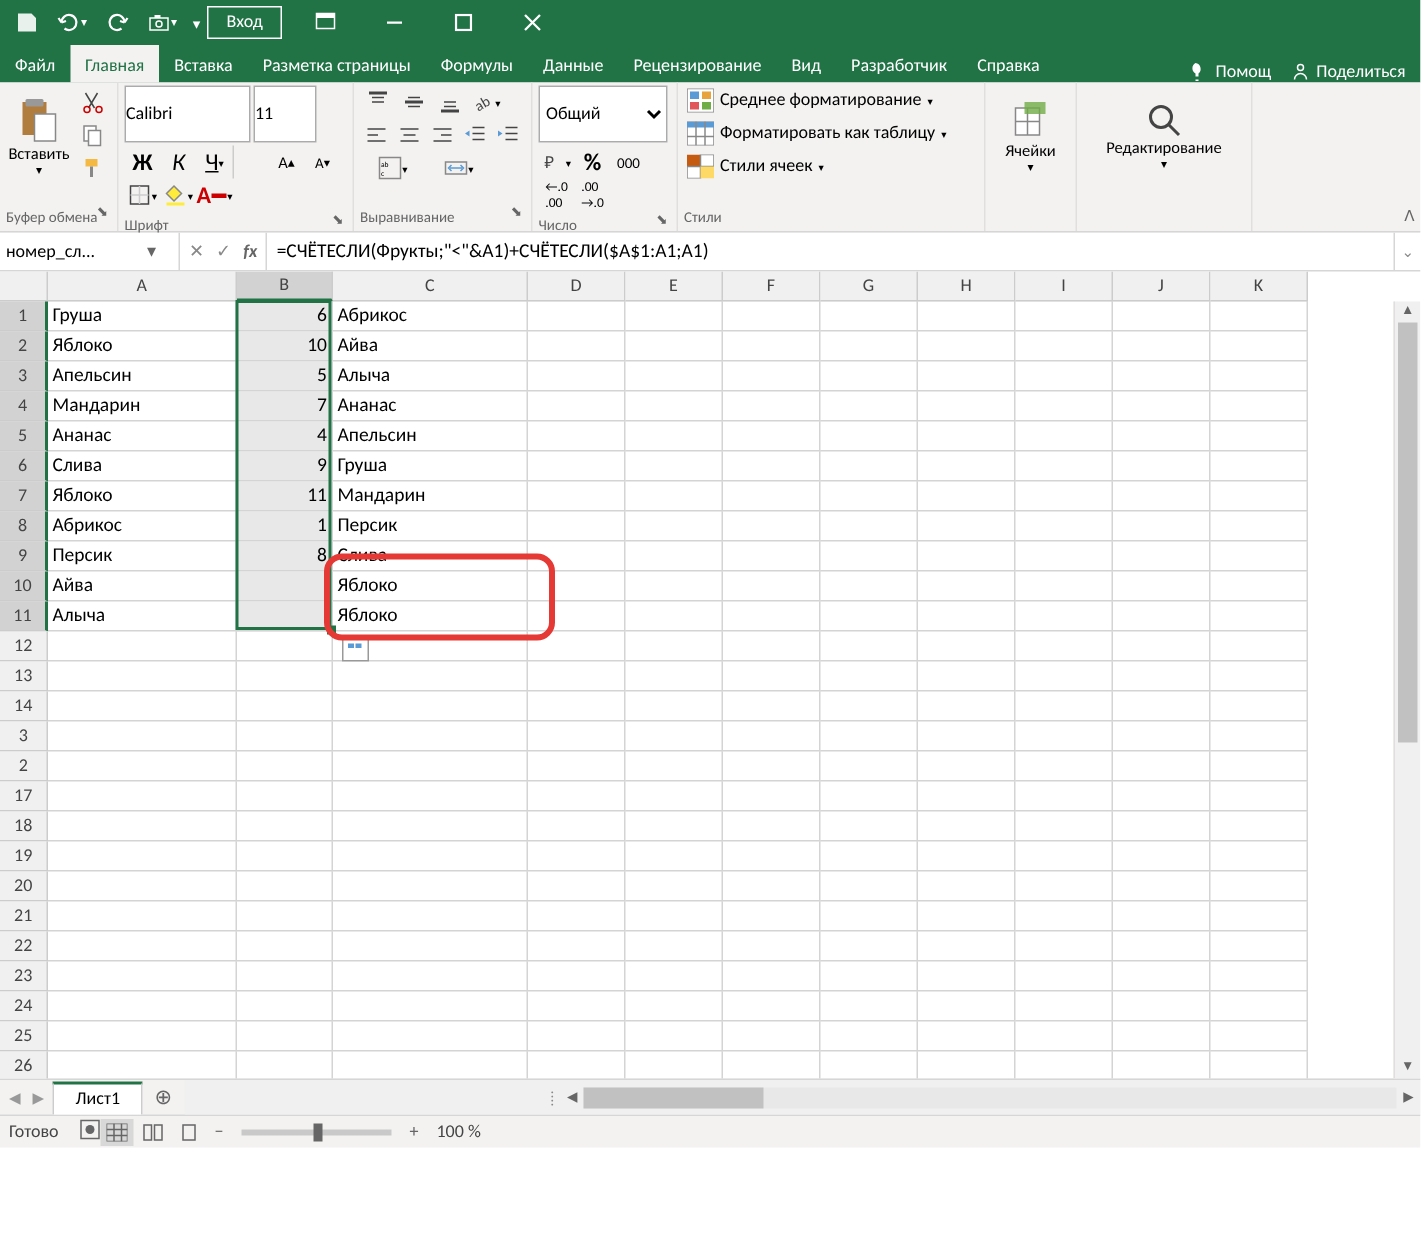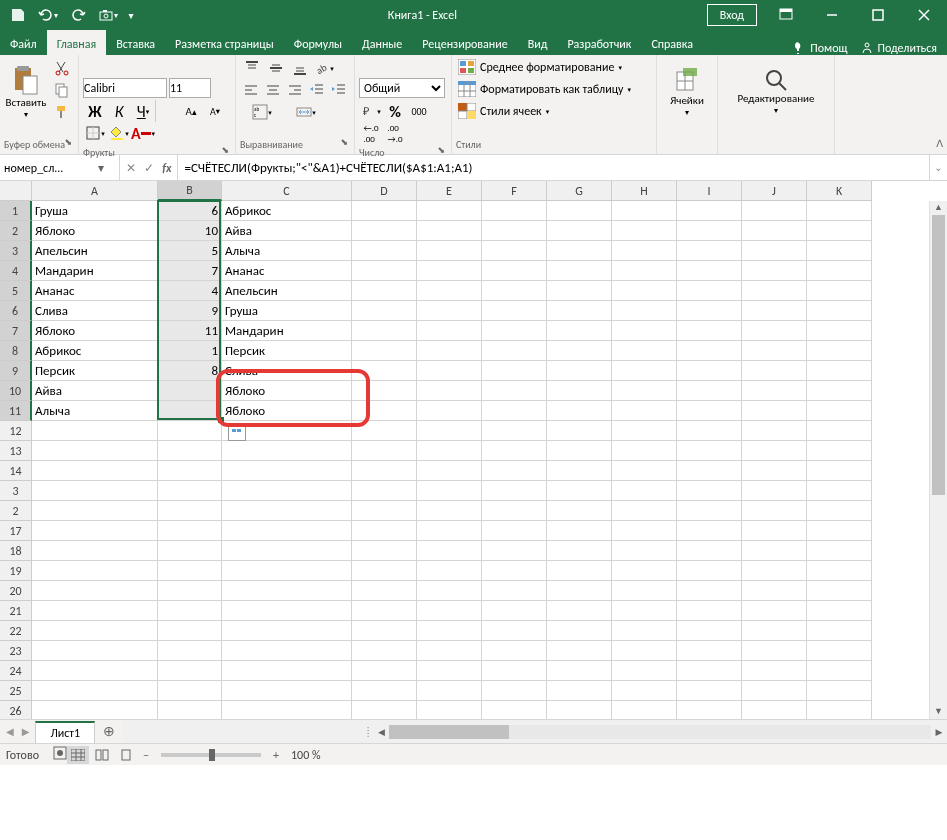--- a/index.html
+++ b/index.html
@@ -24,21 +24,21 @@
 
 .ribbon { height: 100px; background: #f3f2f1; border-bottom: 1px solid #d6d6d6; display: flex; position: relative; }
 .ribbon-group { border-right: 1px solid #e1dfdd; padding: 2px 4px 0; display: flex; flex-direction: column; }
 .ribbon-group-content { flex: 1; display: flex; align-items: flex-start; gap: 2px; }
 .ribbon-group-label { font-size: 10px; color: #666; padding: 2px 0 3px; position: relative; }
 .ribbon-group-label .launcher { position: absolute; right: 2px; top: 0; font-size: 9px; cursor: pointer; }
 .ribbon-btn-lg { width: 44px; height: 68px; display: flex; flex-direction: column; align-items: center; justify-content: center; cursor: pointer; font-size: 11px; padding: 2px; text-align: center; }
 .ribbon-btn-sm { width: 24px; height: 22px; display: flex; align-items: center; justify-content: center; cursor: pointer; }
 .ribbon-col { display: flex; flex-direction: column; }
 .ribbon-row { display: flex; align-items: center; }
-.font-select { height: 20px; font-size: 12px; border: 1px solid #ababab; background: #fff; margin-top: 21px; }
+.font-select { height: 38px; font-size: 12px; border: 1px solid #ababab; background: #fff; }
 .font-name { width: 84px; }
 .font-size { width: 42px; }
 .icon { width: 16px; height: 16px; display: inline-block; }
 
 
 .formula-bar { height: 26px; border-bottom: 1px solid #d6d6d6; display: flex; align-items: stretch; }
 .name-box { width: 120px; border-right: 1px solid #d6d6d6; display: flex; align-items: center; padding: 0 4px; font-size: 12px; }
 .name-box-input { border: none; outline: none; width: 90px; font-size: 12px; }
 .name-box-drop { cursor: pointer; padding: 0 4px; color: #666; }
 .fx-buttons { display: flex; align-items: center; padding: 0 6px; border-right: 1px solid #d6d6d6; gap: 8px; }
@@ -117,21 +117,20 @@
           <rect x="2" y="5" width="12" height="8" fill="none" stroke="#fff"></rect>
           <circle cx="8" cy="9" r="2" fill="none" stroke="#fff"></circle>
           <rect x="5" y="3" width="4" height="2" fill="#fff"></rect>
         </svg>
         <span style="font-size:8px;color:#fff">▾</span>
       </div>
     <div class="qat-item" style="width:14px">
         <span style="font-size:10px;color:#fff">▾</span>
       </div>
   </div>
-  <div class="title-center">Книга1  -  Excel</div>
   <div class="title-right">
     <span class="login-btn">Вход</span>
     <div class="title-right-btn">
         <svg width="14" height="14" viewBox="0 0 14 14">
           <rect x="1" y="1" width="12" height="10" fill="none" stroke="#fff"></rect>
           <rect x="1" y="1" width="12" height="3" fill="#fff"></rect>
         </svg>
       </div>
     <div class="title-right-btn">
         <svg width="12" height="12">
@@ -257,21 +256,21 @@
               <span style="font-size:7px">▾</span>
             </div>
           <div class="ribbon-btn-sm">
               <span style="color:#c00;font-weight:bold">А</span>
               <span style="display:inline-block;width:12px;height:3px;background:#c00;vertical-align:bottom"></span>
               <span style="font-size:7px">▾</span>
             </div>
         </div>
       </div>
     </div>
-    <div class="ribbon-group-label"><span>Фрукты</span><span class="launcher">⬊</span></div>
+    <div class="ribbon-group-label"><span>Шрифт</span><span class="launcher">⬊</span></div>
   </div>
 
   <div class="ribbon-group">
     <div class="ribbon-group-content">
       <div class="ribbon-col" style="width:110px">
         <div class="ribbon-row">
           <div class="ribbon-btn-sm">
               <svg class="icon" viewBox="0 0 16 16">
                 <line x1="2" y1="2" x2="14" y2="2" stroke="#444" stroke-width="2"></line>
                 <line x1="4" y1="5" x2="12" y2="5" stroke="#444"></line>

